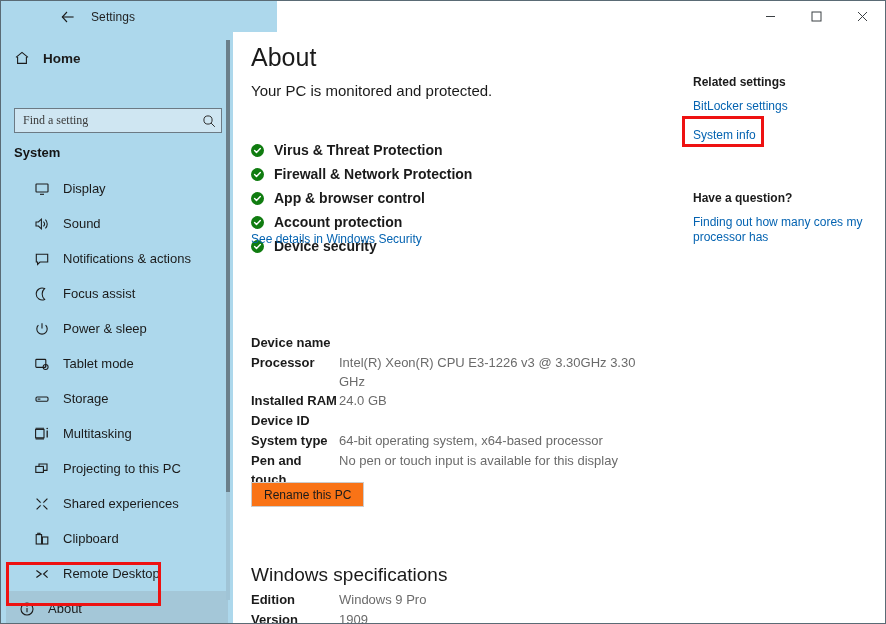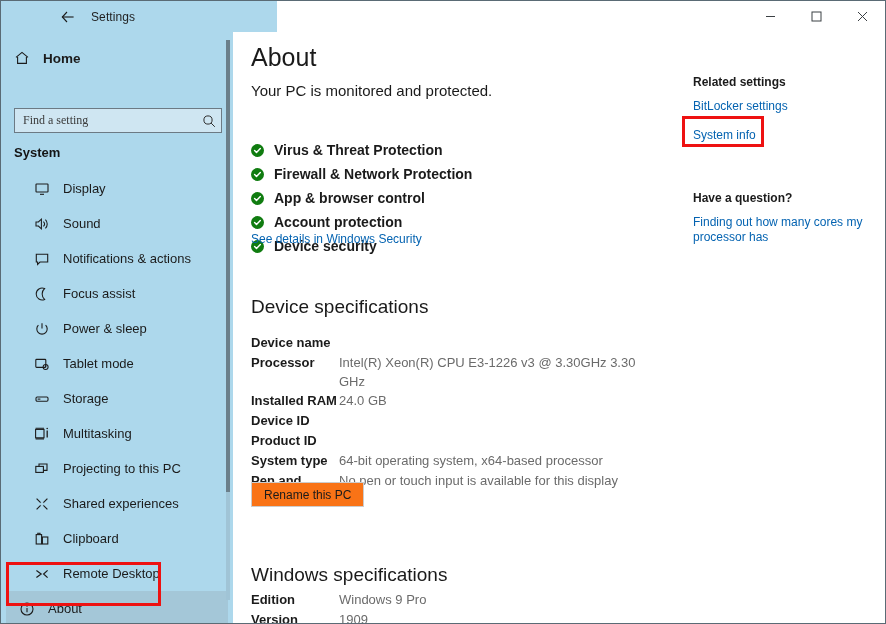--- a/index.html
+++ b/index.html
@@ -541,40 +541,35 @@
             <svg width="9" height="9" viewBox="0 0 9 9">
               <path d="M1.6 4.6 L3.5 6.5 L7.3 2.6" fill="none" stroke="#ffffff" stroke-width="1.45" stroke-linecap="round" stroke-linejoin="round"></path>
             </svg>
           </span>
           <span class="sec-label">Device security</span>
         </div>
       </div>
 
     <a class="sec-link" href="#">See details in Windows Security</a>
 
-    <div class="section-head" id="devspec-head">Device specifications</div>
     <div class="spec-table" id="devspec-table">
         <div class="spec-row">
           <div class="spec-key">Device name</div>
           <div class="spec-val"></div>
         </div>
         <div class="spec-row">
           <div class="spec-key">Processor</div>
           <div class="spec-val">Intel(R) Xeon(R) CPU E3-1226 v3 @ 3.30GHz   3.30 GHz</div>
         </div>
         <div class="spec-row">
           <div class="spec-key">Installed RAM</div>
           <div class="spec-val">24.0 GB</div>
         </div>
         <div class="spec-row">
           <div class="spec-key">Device ID</div>
-          <div class="spec-val"></div>
-        </div>
-        <div class="spec-row">
-          <div class="spec-key">Product ID</div>
           <div class="spec-val"></div>
         </div>
         <div class="spec-row">
           <div class="spec-key">System type</div>
           <div class="spec-val">64-bit operating system, x64-based processor</div>
         </div>
         <div class="spec-row">
           <div class="spec-key">Pen and touch</div>
           <div class="spec-val">No pen or touch input is available for this display</div>
         </div>

